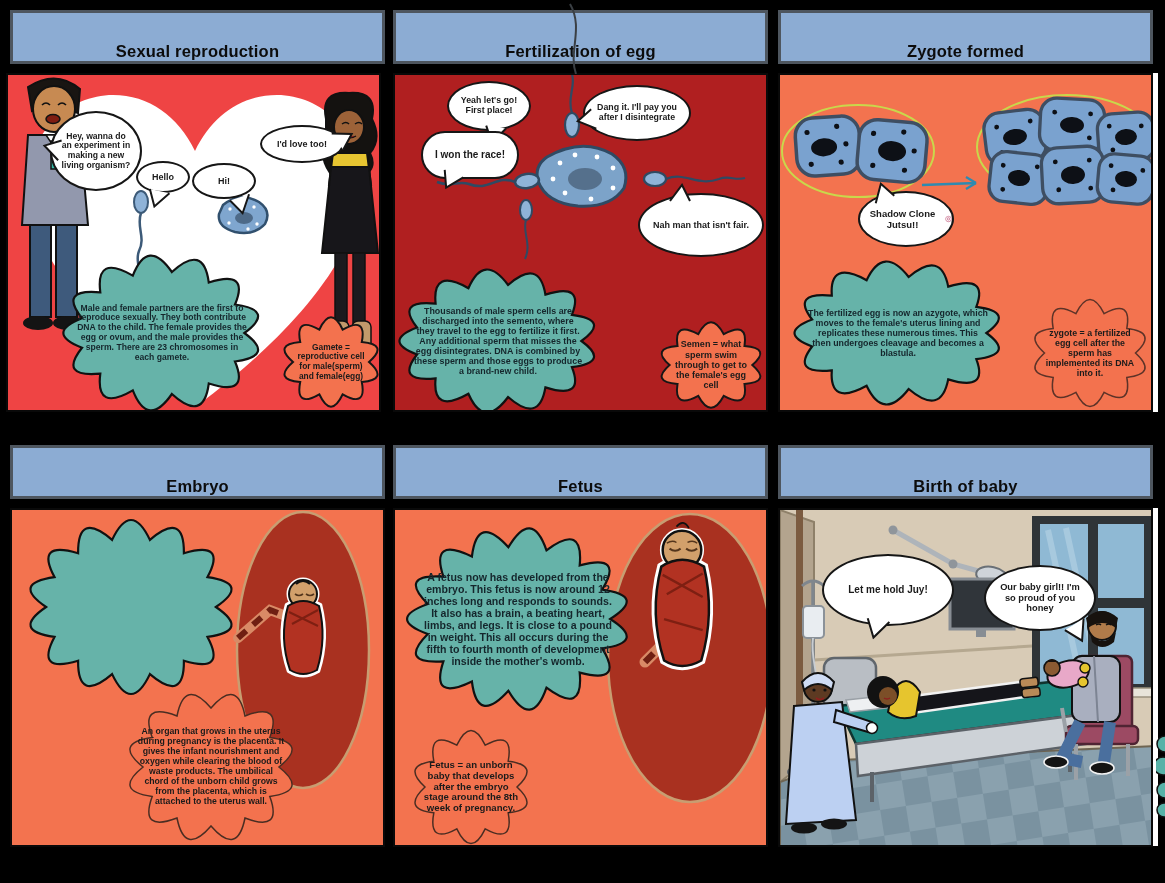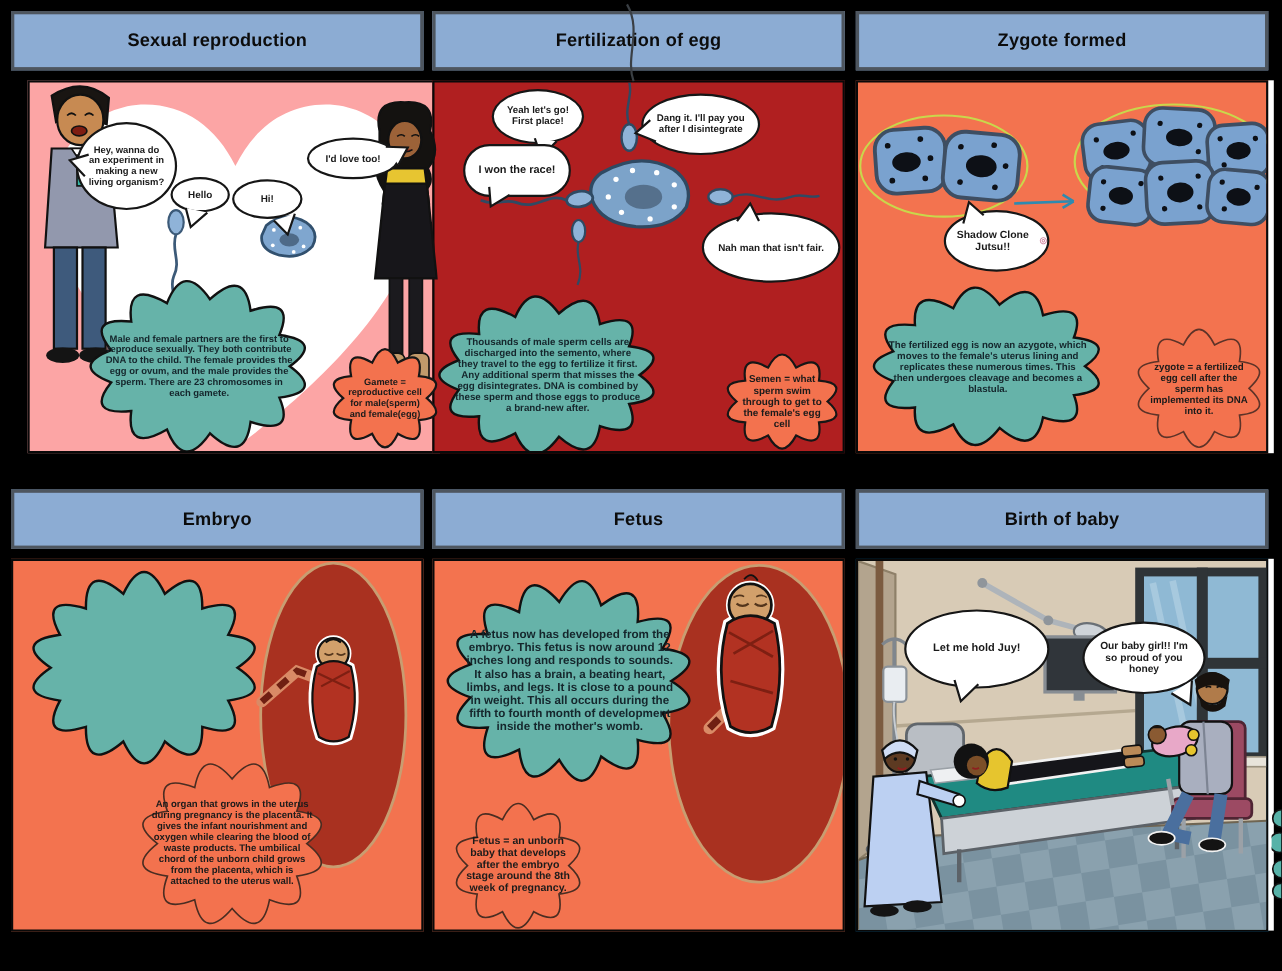--- a/index.html
+++ b/index.html
@@ -1,19 +1,19 @@
 <!DOCTYPE html>
 <html><head>
 <meta charset="utf-8">
 <style>
   html,body{margin:0;padding:0}
   body{width:1165px;height:883px;background:#000;position:relative;overflow:hidden;
        font-family:"Liberation Sans",sans-serif;}
   .title-bar{position:absolute;width:375px;height:54px;background:#8cacd3;
-       border:3px solid #4e565f;box-sizing:border-box;display:flex;align-items:center;
+       border:3px solid #4e565f;box-sizing:border-box;display:flex;align-items:flex-end;
        justify-content:center;z-index:1}
   .title-text{font-weight:bold;font-size:16.5px;color:#0c0c0c;letter-spacing:.2px}
   .panel{position:absolute;width:375px;height:339px;border:2px solid #090909;
        box-sizing:border-box;overflow:hidden}
   .art{position:absolute;left:0;top:0;z-index:1}
   .bubble{position:absolute;background:#fff;border:2px solid #161616;border-radius:50%;
        display:flex;align-items:center;justify-content:center;text-align:center;
        font-weight:bold;color:#1a1a1a;z-index:5;box-sizing:border-box;line-height:1.12}
   .bubble .btxt{display:block;padding:2px 9px;position:relative;z-index:2}
   .rrect{border-radius:26px}
@@ -36,21 +36,21 @@
   <span class="title-text">Fertilization of egg</span>
 </div>
 <div class="title-bar" style="left:778px;top:10px">
   <span class="title-text">Zygote formed</span>
 </div>
 
 <svg class="pageart" style="left:558px;top:0" width="40" height="74">
   <path d="M18,74 C10,52 26,28 12,4" fill="none" stroke="#3a3f44" stroke-width="2"></path>
 </svg>
 
-<div class="panel" style="left:25px;top:73px;background:#fca5a5">
+<div class="panel" style="left:6px;top:73px;background:#ef4444">
   <svg class="art" width="375" height="339" viewBox="0 0 375 339">
     <path d="M187,332 C187,332 20,216 20,110 C20,57 61,20 105,20 C141,20 170,41 187,76 C204,41 233,20 269,20 C313,20 354,57 354,110 C354,216 187,332 187,332 Z" fill="#ffffff"></path>
     <g>
       <path d="M20,12 Q48,-6 72,14 L70,38 Q44,28 24,36 Z" fill="#191512" stroke="#111" stroke-width="2"></path>
       <ellipse cx="46" cy="34" rx="21" ry="23" fill="#c78a52" stroke="#111" stroke-width="2"></ellipse>
       <path d="M34,30 q4,-4 8,0" fill="none" stroke="#111" stroke-width="1.6"></path>
       <path d="M50,30 q4,-4 8,0" fill="none" stroke="#111" stroke-width="1.6"></path>
       <ellipse cx="45" cy="44" rx="7" ry="4.5" fill="#7e1d12" stroke="#111" stroke-width="1.5"></ellipse>
       <path d="M20,60 L72,60 L80,150 L14,150 Z" fill="#9298ad" stroke="#111" stroke-width="2"></path>
       <path d="M38,60 L46,72 L54,60 Z" fill="#fff" stroke="#111" stroke-width="1.5"></path>
@@ -184,21 +184,21 @@
     <svg class="tail" style="left:28px;top:-12px;transform:rotate(180deg)" width="24" height="20">
         <path d="M2,2 L10,18 L22,2" fill="#fff" stroke="#161616" stroke-width="2"></path>
       </svg>
     <span class="btxt">Nah man that isn't fair.</span>
   </div>
 
   <div class="cloud" style="left:2px;top:192px;width:202px;height:148px;font-size:8.9px">
       <svg width="202" height="148" class="cloud-bg">
         <path d="M184.4,74.0 Q213.8,95.3 174.9,100.2 Q187.9,133.1 148.4,120.4 Q142.2,157.3 111.1,130.0 Q87.0,162.5 71.4,126.8 Q35.0,147.4 38.6,111.4 Q-1.8,115.4 20.0,87.5 Q-15.1,74.0 20.0,60.5 Q-1.8,32.6 38.6,36.6 Q35.0,0.6 71.4,21.2 Q87.0,-14.5 111.1,18.0 Q142.2,-9.3 148.4,27.6 Q187.9,14.9 174.9,47.8 Q213.8,52.7 184.4,74.0 Z" fill="#66b3a9" stroke="#111111" stroke-width="2.2"></path>
       </svg>
-    <span class="cloud-text">Thousands of male sperm cells are discharged into the semento, where they travel to the egg to fertilize it first. Any additional sperm that misses the egg disintegrates. DNA is combined by these sperm and those eggs to produce a brand-new after.</span>
+    <span class="cloud-text">Thousands of male sperm cells are discharged into the semento, where they travel to the egg to fertilize it first. Any additional sperm that misses the egg disintegrates. DNA is combined by these sperm and those eggs to produce a brand-new child.</span>
   </div>
   <div class="cloud def" style="left:262px;top:245px;width:108px;height:90px;font-size:9px">
       <svg width="108" height="90" class="cloud-bg">
         <path d="M95.3,45.0 Q114.6,61.9 87.5,64.0 Q91.5,89.3 66.8,75.8 Q54.0,99.7 41.2,75.8 Q16.5,89.3 20.5,64.0 Q-6.6,61.9 12.6,45.0 Q-6.6,28.1 20.5,26.0 Q16.5,0.7 41.2,14.2 Q54.0,-9.7 66.8,14.2 Q91.5,0.7 87.5,26.0 Q114.6,28.1 95.3,45.0 Z" fill="#f3724e" stroke="#161616" stroke-width="2"></path>
       </svg>
     <span class="cloud-text">Semen = what sperm swim through to get to the female's egg cell</span>
   </div>
 </div>
 
 <div class="panel" style="left:778px;top:73px;background:#f3734f">

